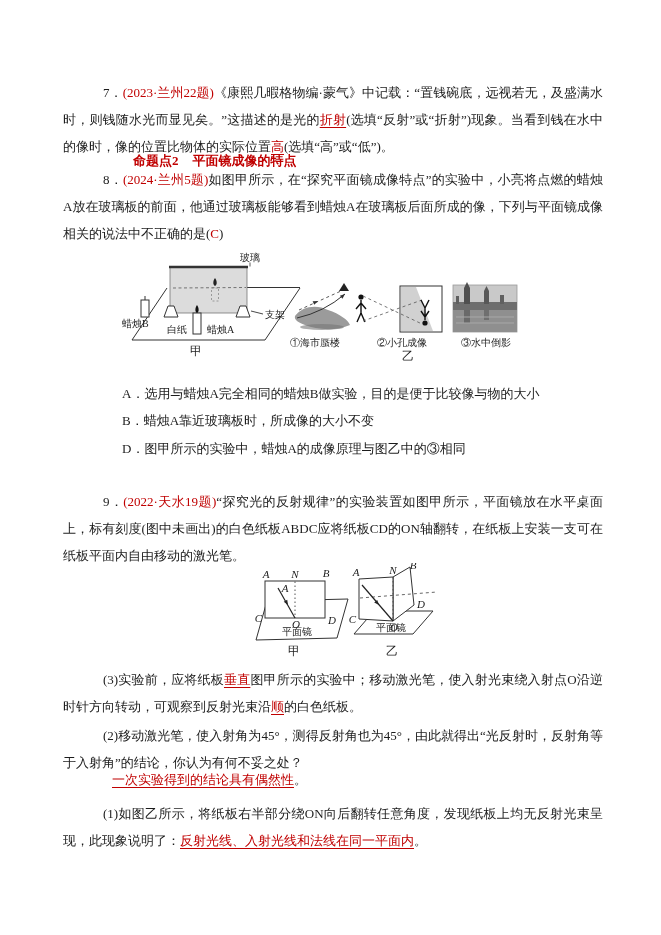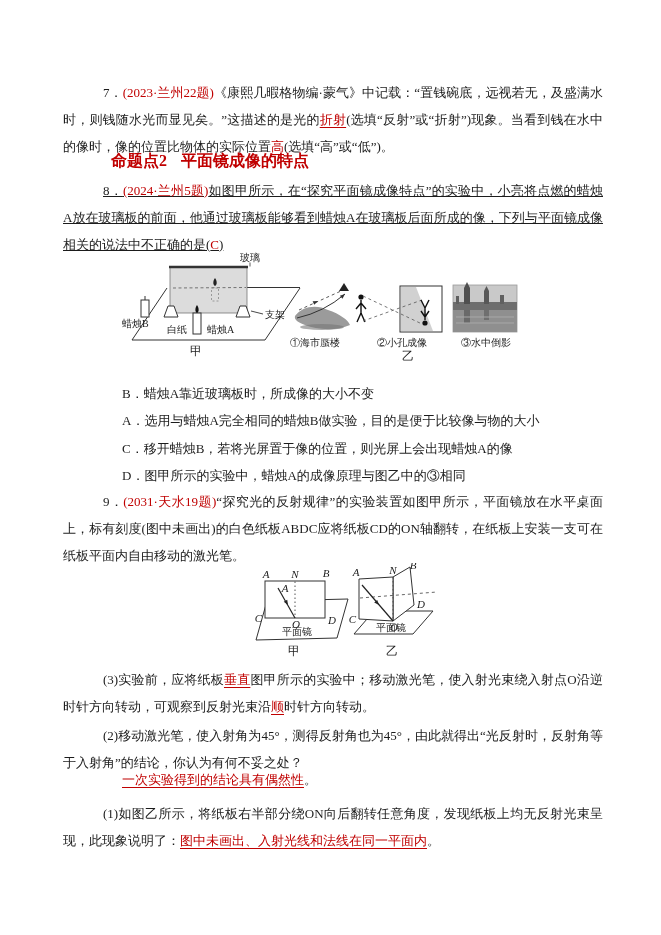--- a/index.html
+++ b/index.html
@@ -6,43 +6,43 @@
   body{
     width:661px;height:935px;position:relative;background:#ffffff;
     font-family:"Liberation Serif","DejaVu Serif",serif;
     color:#1c1c1c;overflow:hidden;
   }
   .para{position:absolute;left:63px;width:540px;font-size:13px;line-height:27px;text-align:justify;}
   .indent{text-indent:40px;}
   .red{color:#c00000;}
   .ans{color:#c00000;text-decoration:underline;text-underline-offset:3px;}
   .it{}
-  .heading{position:absolute;left:111px;top:151px;font-size:16px;font-weight:bold;color:#c00000;line-height:20px;}
+  .heading{position:absolute;left:133px;top:151px;font-size:13px;font-weight:bold;color:#c00000;line-height:20px;}
   .heading .gap{display:inline-block;width:14px;}
   .options{position:absolute;left:122px;top:380px;font-size:13px;line-height:27.4px;}
-  .ansline{position:absolute;left:122px;top:766px;font-size:13px;line-height:27px;}
+  .ansline{position:absolute;left:112px;top:766px;font-size:13px;line-height:27px;}
   .fig{position:absolute;}
   svg text{font-family:"Liberation Serif","DejaVu Serif",serif;fill:#1c1c1c;}
   svg .lbl{font-size:10px;}
   svg .cap{font-size:12px;}
   svg .letter{font-size:11px;font-style:italic;}
   svg .thin{stroke:#333;stroke-width:1;fill:none;}
 </style>
 </head>
 <body>
 
 <div class="para indent" style="top:79px;">
   <span>7．</span><span class="red">(2023·兰州22题)</span><span>《康熙几暇格物编·蒙气》中记载：“置钱碗底，远视若无，及盛满水时，则钱随水光而显见矣。”这描述的是光的</span><span class="ans">折射</span><span>(选填“反射”或“折射”)现象。当看到钱在水中的像时，像的位置比物体的实际位置</span><span class="ans">高</span><span>(选填“高”或“低”)。</span>
 </div>
 
 <div class="heading">
   <span>命题点2</span><span class="gap"></span><span>平面镜成像的特点</span>
 </div>
 
-<div class="para indent" style="top:177px;text-decoration:underline;">
+<div class="para indent" style="top:166px;">
   <span>8．</span><span class="red">(2024·兰州5题)</span><span>如图甲所示，在“探究平面镜成像特点”的实验中，小亮将点燃的蜡烛A放在玻璃板的前面，他通过玻璃板能够看到蜡烛A在玻璃板后面所成的像，下列与平面镜成像相关的说法中不正确的是(</span><span class="red">C</span><span>)</span>
 </div>
 
 <svg class="fig" style="left:112px;top:250px;" width="410" height="116" viewBox="0 0 410 116">
 
   <path class="thin" d="M55,38 L20,90 L153,90 L188,38"></path>
   <line x1="134" y1="37.5" x2="188" y2="37.5" stroke="#333" stroke-width="1"></line>
 
   <rect x="58" y="17" width="77" height="46" fill="#dcdcdc" stroke="#777" stroke-width="0.8"></rect>
   <line x1="57" y1="17" x2="136" y2="17" stroke="#333" stroke-width="2.6"></line>
@@ -102,28 +102,27 @@
     <rect x="372" y="60" width="5" height="10" fill="#6f6f6f"></rect>
     <line x1="344" y1="67" x2="402" y2="67" stroke="#a8a8a8" stroke-width="1"></line>
     <line x1="344" y1="73" x2="402" y2="73" stroke="#a8a8a8" stroke-width="1"></line>
   </g>
   <text x="374" y="96" text-anchor="middle" class="lbl">③水中倒影</text>
 
   <text x="296" y="110" text-anchor="middle" class="cap">乙</text>
 </svg>
 
 <div class="options">
+  <div>A．选用与蜡烛A完全相同的蜡烛B做实验，目的是便于比较像与物的大小</div>
   <div>B．蜡烛A靠近玻璃板时，所成像的大小不变</div>
-  <div>A．选用与蜡烛A完全相同的蜡烛B做实验，目的是便于比较像与物的大小</div>
-  <div>C．移开蜡烛B，若将光屏置于像的位置，则光屏上会出现蜡烛A的像</div>
   <div>D．图甲所示的实验中，蜡烛A的成像原理与图乙中的③相同</div>
 </div>
 
 <div class="para indent" style="top:488px;">
-  <span>9．</span><span class="red">(2031·天水19题)</span><span>“探究光的反射规律”的实验装置如图甲所示，平面镜放在水平桌面上，标有刻度(图中未画出)的白色纸板</span><span class="it">ABDC</span><span>应将纸板</span><span class="it">CD</span><span>的</span><span class="it">ON</span><span>轴翻转，在纸板上安装一支可在纸板平面内自由移动的激光笔。</span>
+  <span>9．</span><span class="red">(2022·天水19题)</span><span>“探究光的反射规律”的实验装置如图甲所示，平面镜放在水平桌面上，标有刻度(图中未画出)的白色纸板</span><span class="it">ABDC</span><span>应将纸板</span><span class="it">CD</span><span>的</span><span class="it">ON</span><span>轴翻转，在纸板上安装一支可在纸板平面内自由移动的激光笔。</span>
 </div>
 
 <svg class="fig" style="left:240px;top:563px;" width="230" height="100" viewBox="0 0 230 100">
 
   <polygon points="16,77 27,38 108,36 97,75" fill="#fff" stroke="#333" stroke-width="1"></polygon>
   <rect x="25" y="18" width="60" height="37" fill="#fff" stroke="#333" stroke-width="1"></rect>
   <line x1="55" y1="18.5" x2="55" y2="55" stroke="#555" stroke-width="1" stroke-dasharray="1.5,2.5"></line>
   <line x1="38" y1="25" x2="55" y2="55" stroke="#222" stroke-width="1.2"></line>
   <polygon points="0,0 -5,-2 -5,2" transform="translate(48,42) rotate(60)" fill="#222"></polygon>
   <text x="26" y="15" text-anchor="middle" class="letter">A</text>
@@ -147,26 +146,26 @@
   <text x="153" y="11" text-anchor="middle" class="letter">N</text>
   <text x="173" y="6" text-anchor="middle" class="letter">B</text>
   <text x="116" y="60" text-anchor="end" class="letter">C</text>
   <text x="154" y="68" text-anchor="middle" class="letter">O</text>
   <text x="177" y="45" class="letter">D</text>
   <text x="151" y="68" text-anchor="middle" class="lbl">平面镜</text>
   <text x="152" y="92" text-anchor="middle" class="cap">乙</text>
 </svg>
 
 <div class="para indent" style="top:666px;">
-  <span>(3)实验前，应将纸板</span><span class="ans">垂直</span><span>图甲所示的实验中；移动激光笔，使入射光束绕入射点</span><span class="it">O</span><span>沿逆时针方向转动，可观察到反射光束沿</span><span class="ans">顺</span><span>时针方向转动。</span>
+  <span>(3)实验前，应将纸板</span><span class="ans">垂直</span><span>图甲所示的实验中；移动激光笔，使入射光束绕入射点</span><span class="it">O</span><span>沿逆时针方向转动，可观察到反射光束沿</span><span class="ans">顺</span><span>的白色纸板。</span>
 </div>
 
 <div class="para indent" style="top:722px;">
   <span>(2)移动激光笔，使入射角为45°，测得反射角也为45°，由此就得出“光反射时，反射角等于入射角”的结论，你认为有何不妥之处？</span>
 </div>
 
 <div class="ansline">
   <span class="ans">一次实验得到的结论具有偶然性</span><span>。</span>
 </div>
 
 <div class="para indent" style="top:800px;">
-  <span>(1)如图乙所示，将纸板右半部分绕</span><span class="it">ON</span><span>向后翻转任意角度，发现纸板上均无反射光束呈现，此现象说明了：</span><span class="ans">图中未画出、入射光线和法线在同一平面内</span><span>。</span>
+  <span>(1)如图乙所示，将纸板右半部分绕</span><span class="it">ON</span><span>向后翻转任意角度，发现纸板上均无反射光束呈现，此现象说明了：</span><span class="ans">反射光线、入射光线和法线在同一平面内</span><span>。</span>
 </div>
 
 </body></html>

